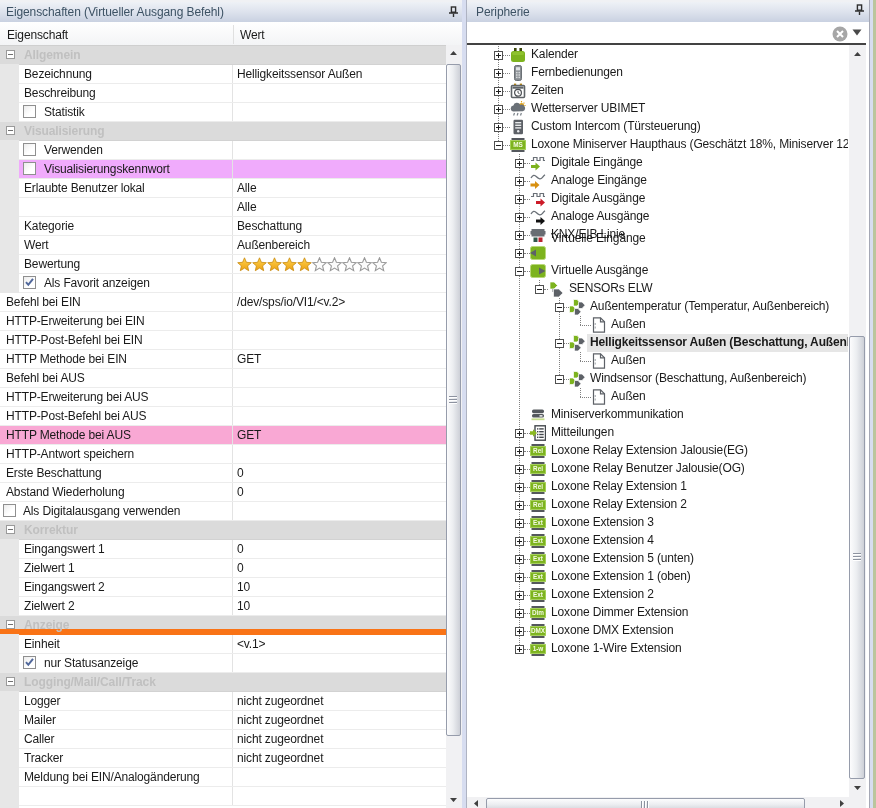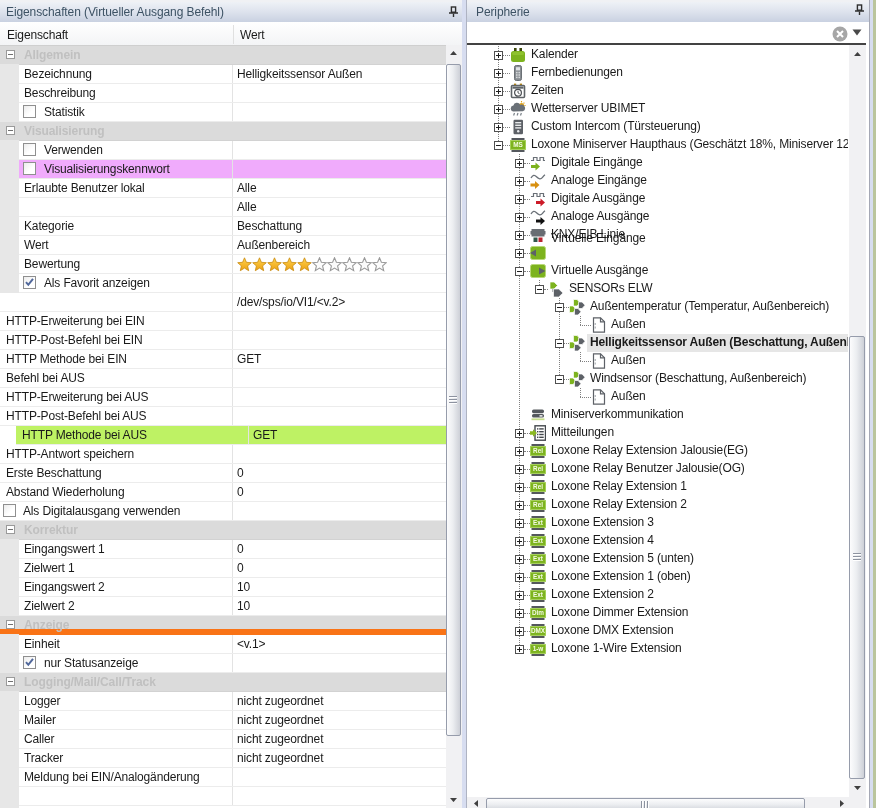--- a/index.html
+++ b/index.html
@@ -173,20 +173,21 @@
     <div class="abs" style="left:232px;top:0;width:1px;height:18px;background:#e3e3e3"></div>
     <div class="cb" style="left:23px;top:2px">
       <svg width="11" height="11" viewBox="0 0 11 11" style="position:absolute;left:0px;top:0px">
         <path d="M2 5.2 L4.3 7.8 L9 1.8" fill="none" stroke="#51689b" stroke-width="2"></path>
       </svg>
     </div>
     <div class="abs lbl" style="left:44px;top:2px;width:186px">Als Favorit anzeigen</div>
   </div>
 <div class="abs rowline" style="left:0;top:293px;width:446px;height:19px;background:#fff">
     <div class="abs" style="left:232px;top:0;width:1px;height:18px;background:#e3e3e3"></div>
+    <div class="abs lbl" style="left:6px;top:2px;width:224px">Befehl bei EIN</div>
     <div class="abs val" style="left:237px;top:2px;width:207px">/dev/sps/io/VI1/&lt;v.2&gt;</div>
   </div>
 <div class="abs rowline" style="left:0;top:312px;width:446px;height:19px;background:#fff">
     <div class="abs" style="left:232px;top:0;width:1px;height:18px;background:#e3e3e3"></div>
     <div class="abs lbl" style="left:6px;top:2px;width:224px">HTTP-Erweiterung bei EIN</div>
   </div>
 <div class="abs rowline" style="left:0;top:331px;width:446px;height:19px;background:#fff">
     <div class="abs" style="left:232px;top:0;width:1px;height:18px;background:#e3e3e3"></div>
     <div class="abs lbl" style="left:6px;top:2px;width:224px">HTTP-Post-Befehl bei EIN</div>
   </div>
@@ -200,21 +201,21 @@
     <div class="abs lbl" style="left:6px;top:2px;width:224px">Befehl bei AUS</div>
   </div>
 <div class="abs rowline" style="left:0;top:388px;width:446px;height:19px;background:#fff">
     <div class="abs" style="left:232px;top:0;width:1px;height:18px;background:#e3e3e3"></div>
     <div class="abs lbl" style="left:6px;top:2px;width:224px">HTTP-Erweiterung bei AUS</div>
   </div>
 <div class="abs rowline" style="left:0;top:407px;width:446px;height:19px;background:#fff">
     <div class="abs" style="left:232px;top:0;width:1px;height:18px;background:#e3e3e3"></div>
     <div class="abs lbl" style="left:6px;top:2px;width:224px">HTTP-Post-Befehl bei AUS</div>
   </div>
-<div class="abs rowline" style="left:16px;top:426px;width:446px;height:19px;background:#bef264">
+<div class="abs rowline" style="left:0;top:426px;width:446px;height:19px;background:#f9a8d4">
     <div class="abs" style="left:232px;top:0;width:1px;height:18px;background:#e3e3e3"></div>
     <div class="abs lbl" style="left:6px;top:2px;width:224px">HTTP Methode bei AUS</div>
     <div class="abs val" style="left:237px;top:2px;width:207px">GET</div>
   </div>
 <div class="abs rowline" style="left:0;top:445px;width:446px;height:19px;background:#fff">
     <div class="abs" style="left:232px;top:0;width:1px;height:18px;background:#e3e3e3"></div>
     <div class="abs lbl" style="left:6px;top:2px;width:224px">HTTP-Antwort speichern</div>
   </div>
 <div class="abs rowline" style="left:0;top:464px;width:446px;height:19px;background:#fff">
     <div class="abs" style="left:232px;top:0;width:1px;height:18px;background:#e3e3e3"></div>

